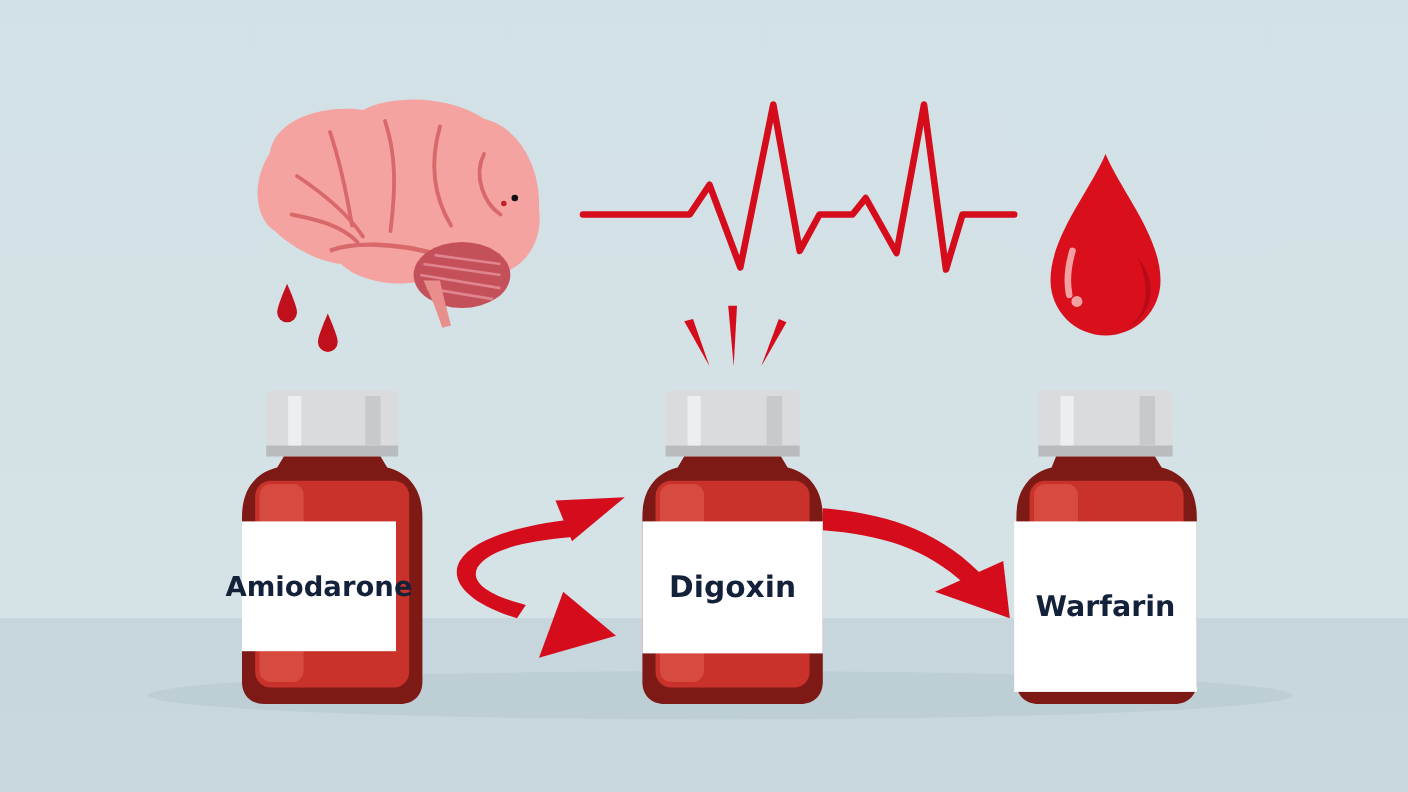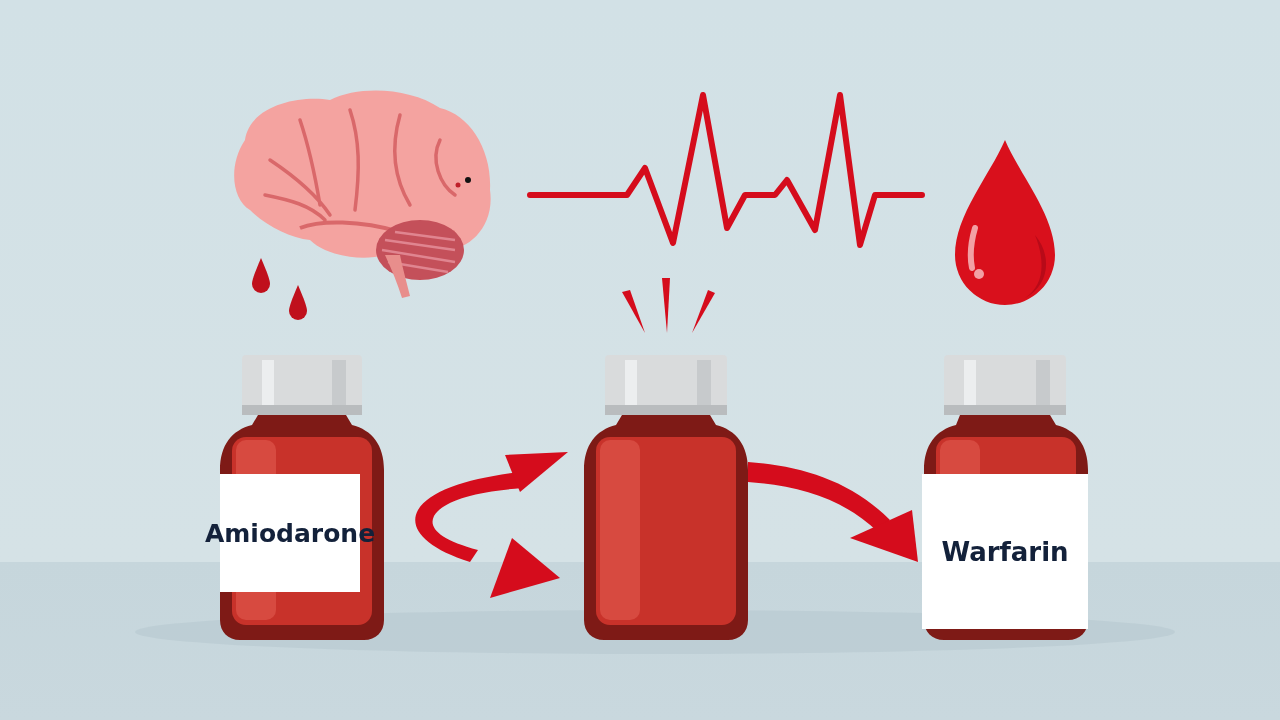--- a/index.html
+++ b/index.html
@@ -82,16 +82,19 @@
     <polygon points="505,455 568,452 520,492"></polygon>
     <polygon points="512,538 560,578 490,598"></polygon>
     <path d="M748,462 C800,466 850,480 890,520 L878,532 C842,498 800,486 748,482 Z"></path>
     <polygon points="850,538 912,510 918,562"></polygon>
   </g>
 </svg>
 
 <div class="label" style="left:220px;top:474px;width:140px;height:118px;">
   <span>Amiodarone</span>
 </div>
+<div class="label" style="left:584px;top:474px;width:164px;height:120px;">
+  <span style="font-size:27px">Digoxin</span>
+</div>
 <div class="label" style="left:922px;top:474px;width:166px;height:155px;">
   <span style="font-size:26px">Warfarin</span>
 </div>
 </div>
 
 </body></html>

